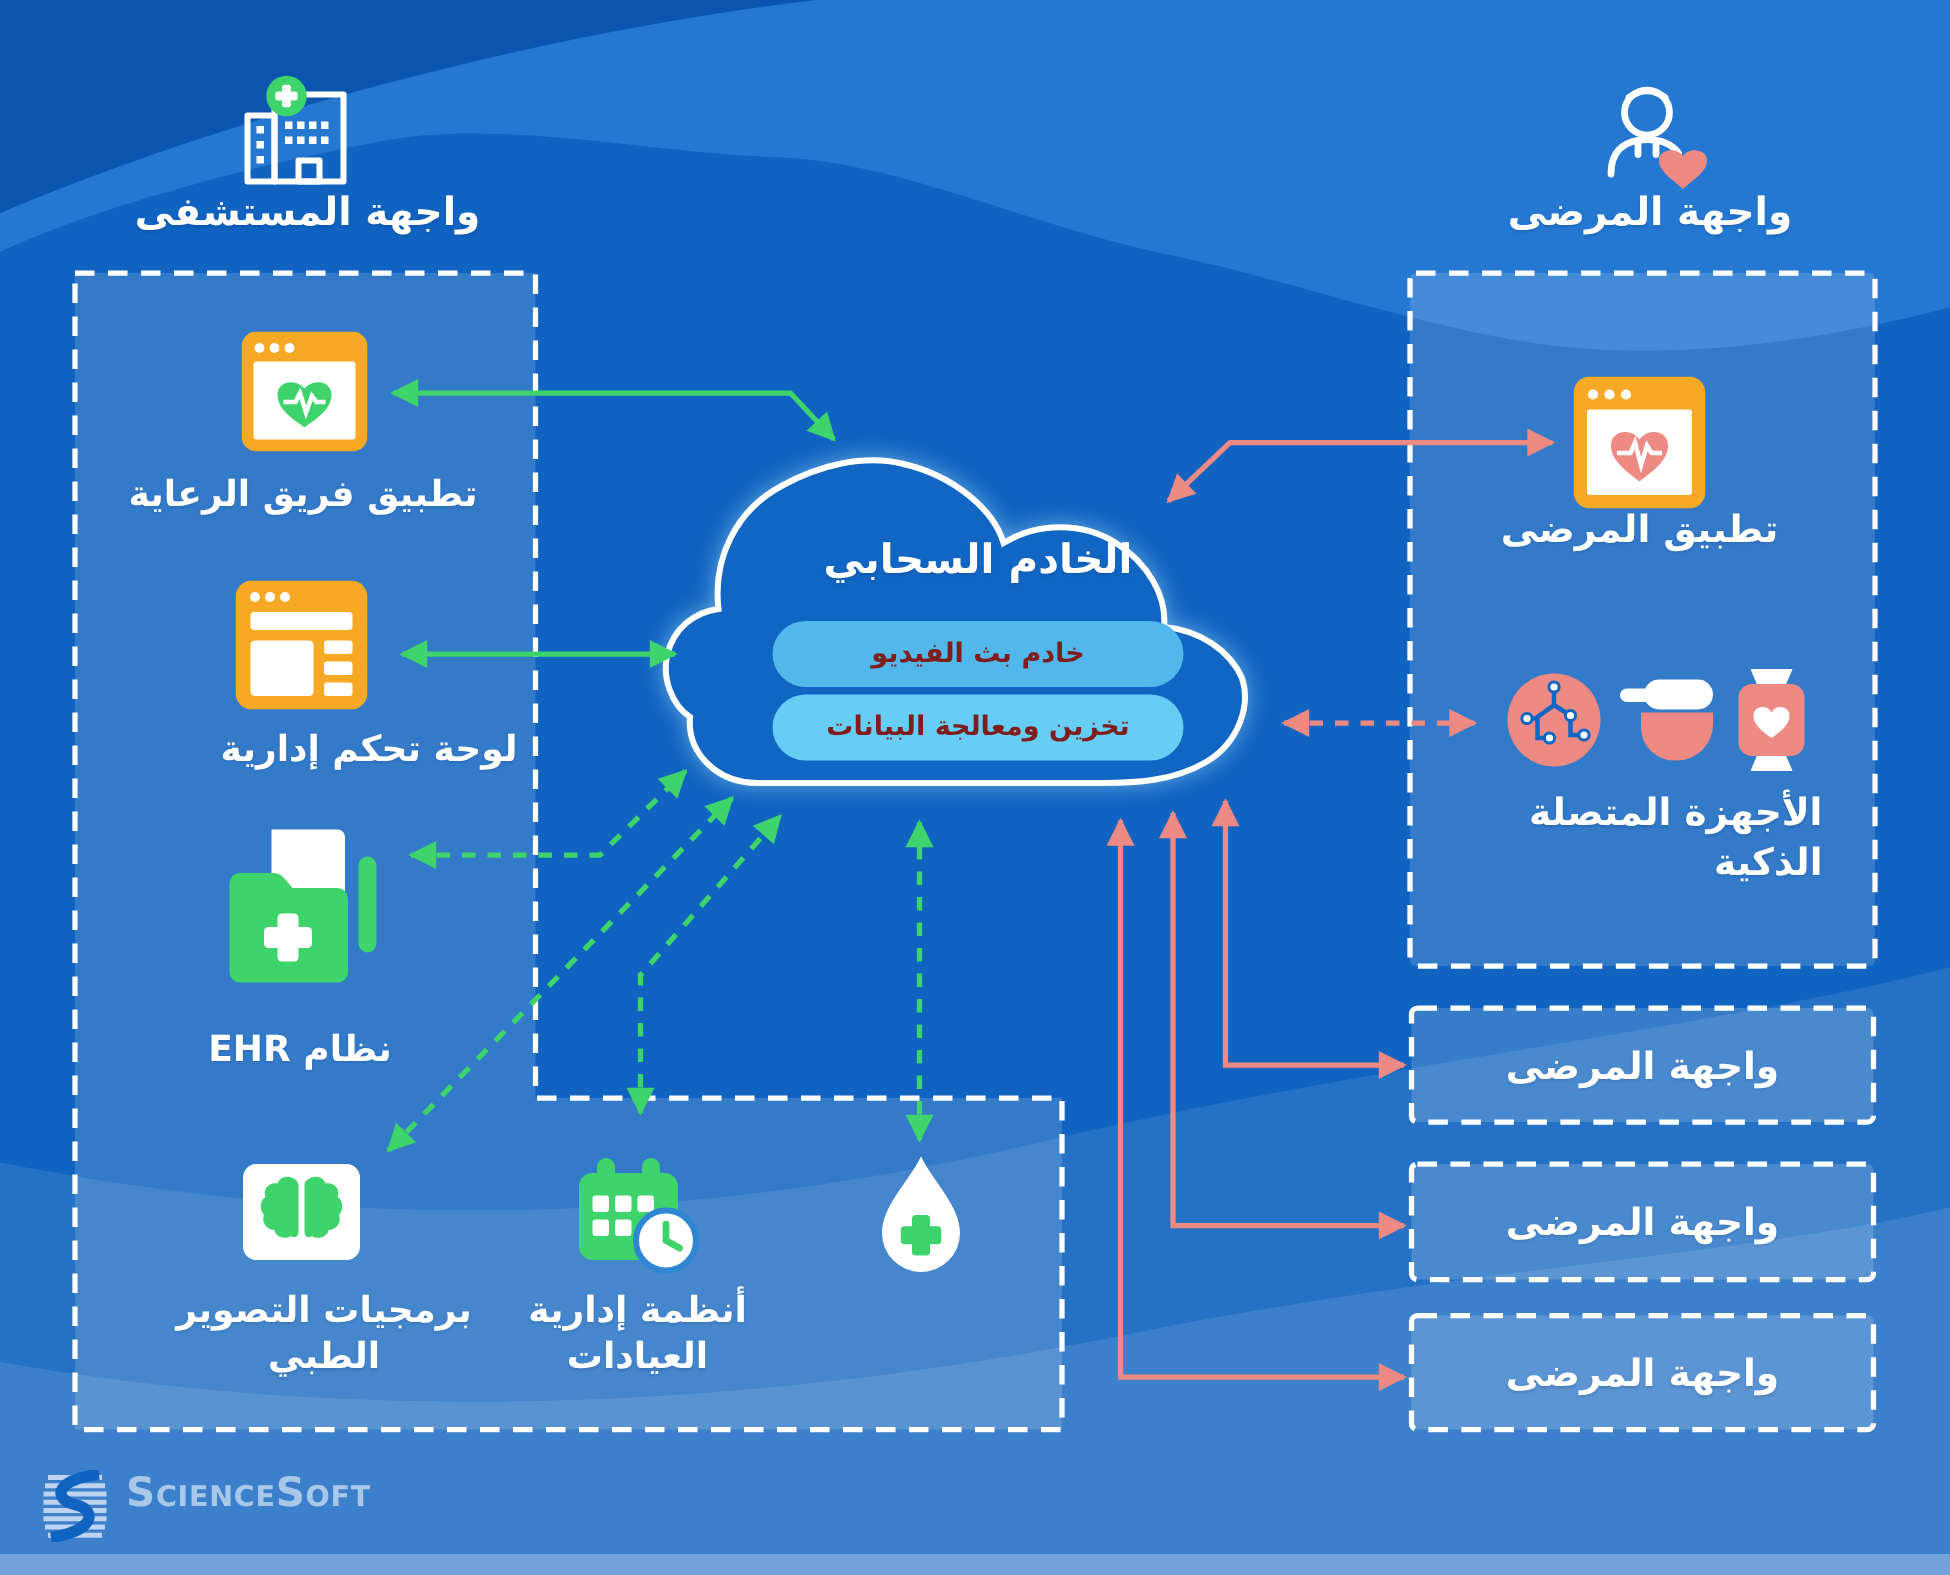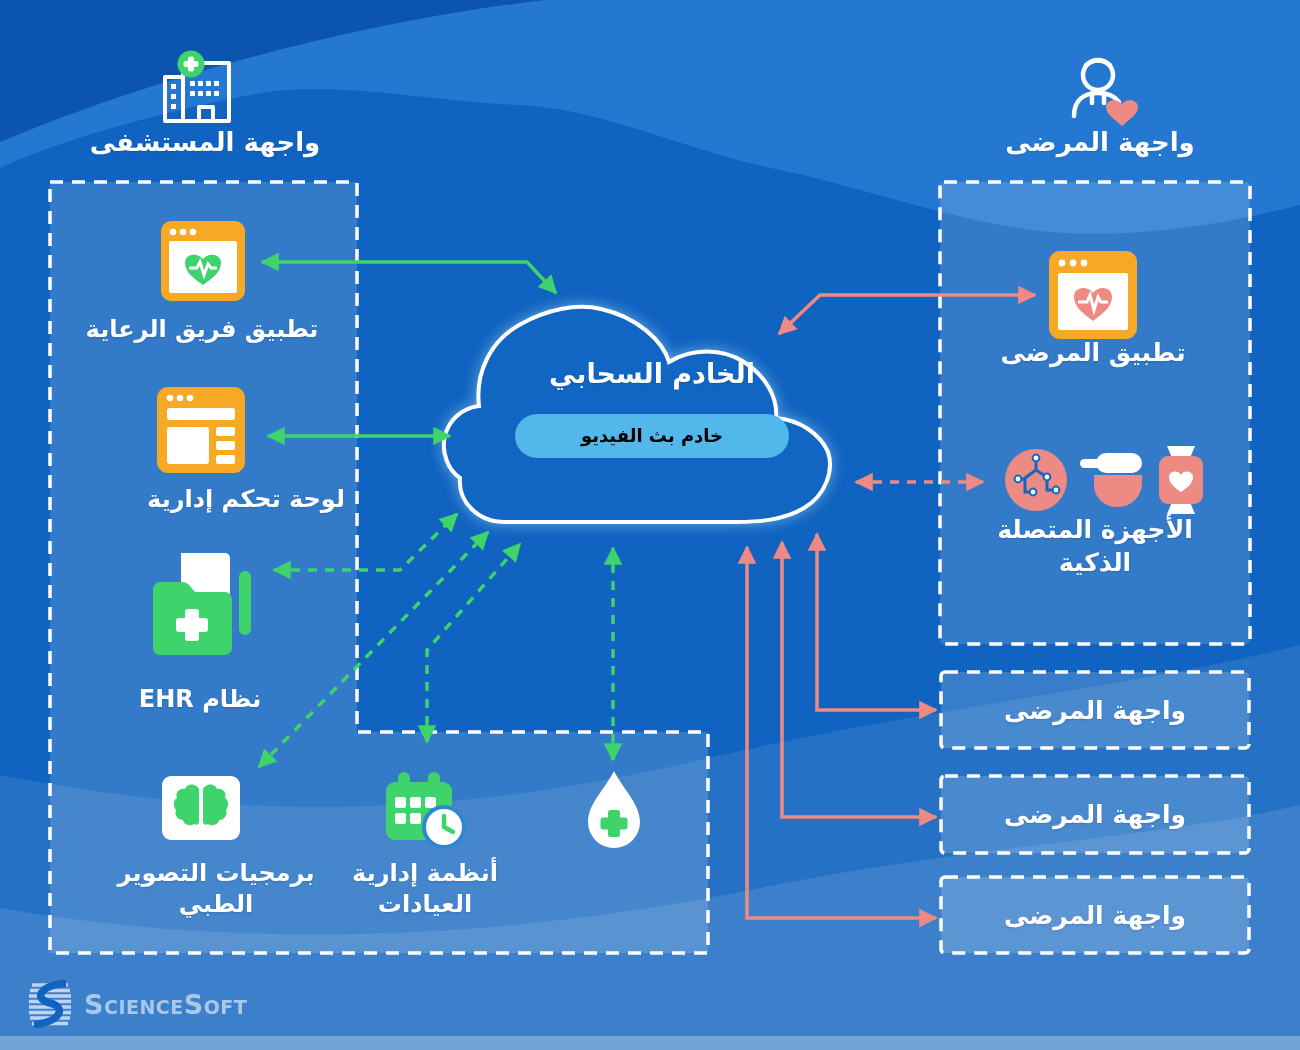--- a/index.html
+++ b/index.html
@@ -8,26 +8,26 @@
   #stage svg.layer{position:absolute;left:0;top:0;}
   .abs{position:absolute;}
   .label{position:absolute;transform:translateX(-50%);color:#fff;font-weight:bold;
          text-align:center;direction:rtl;white-space:nowrap;
          text-shadow:0 1px 2px rgba(0,40,90,.18);}
   .label.wrap{white-space:normal;line-height:1.3;}
   .hdr{font-size:26px;}
   .item{font-size:24px;}
   .boxlbl{font-size:25px;}
   .cloud-title{font-size:27px;}
-  .pill{position:absolute;width:274px;height:44px;border-radius:22px;color:#000000;
+  .pill{position:absolute;width:274px;height:44px;border-radius:22px;color:#7f1d1d;
         font-weight:bold;font-size:18px;line-height:44px;text-align:center;direction:rtl;}
   .pill1{background:#52b7ea;}
   .pill2{background:#66cdf4;}
   .devrow{position:absolute;display:flex;align-items:center;gap:12px;}
-  .logo{position:absolute;display:flex;align-items:center;gap:10px;}
+  .logo{position:absolute;display:flex;align-items:flex-start;gap:10px;}
   .logo .brand{font-size:27px;font-weight:bold;color:#a9c7e9;
                font-variant-caps:small-caps;letter-spacing:.5px;}
 </style>
 </head>
 <body>
 
 <div id="stage">
 
   <svg class="layer" width="1300" height="1050" viewBox="0 0 1300 1050">
     <rect width="1300" height="1050" fill="#1063c0"></rect>
@@ -231,24 +231,25 @@
 
   <div class="label item" style="left:202px;top:315px;">تطبيق فريق الرعاية</div>
   <div class="label hdr" style="left:205px;top:127px;">واجهة المستشفى</div>
   <div class="label item" style="left:202px;top:485px;margin-left:44px;">لوحة تحكم إدارية</div>
   <div class="label item" style="left:200px;top:685px;">نظام EHR</div>
   <div class="label item wrap" style="left:216px;top:858px;width:230px;">برمجيات التصوير الطبي</div>
   <div class="label item wrap" style="left:425px;top:858px;width:175px;">أنظمة إدارية العيادات</div>
 
   <div class="label cloud-title" style="left:652px;top:358px;">الخادم السحابي</div>
   <div class="pill pill1" style="left:515px;top:414px;">خادم بث الفيديو</div>
+  <div class="pill pill2" style="left:515px;top:463px;">تخزين ومعالجة البيانات</div>
 
   <div class="label hdr" style="left:1100px;top:127px;">واجهة المرضى</div>
   <div class="label boxlbl" style="left:1093px;top:338px;">تطبيق المرضى</div>
-  <div class="label boxlbl wrap" style="left:1095px;top:514px;width:240px;">الأجهزة المتصلة الذكية</div>
+  <div class="label boxlbl wrap" style="left:1095px;top:526px;width:240px;text-align:right;">الأجهزة المتصلة الذكية</div>
   <div class="label boxlbl" style="left:1095px;top:696px;">واجهة المرضى</div>
   <div class="label boxlbl" style="left:1095px;top:800px;">واجهة المرضى</div>
   <div class="label boxlbl" style="left:1095px;top:901px;">واجهة المرضى</div>
 
   <div class="logo" style="left:26px;top:980px;">
     <svg width="48" height="48" viewBox="0 0 48 48">
       <g stroke="#bdd3ef" stroke-width="3.4">
         <line x1="6" y1="5" x2="42" y2="5"></line>
           <line x1="4" y1="10.5" x2="44" y2="10.5"></line>
         <line x1="3" y1="16" x2="45" y2="16"></line>

